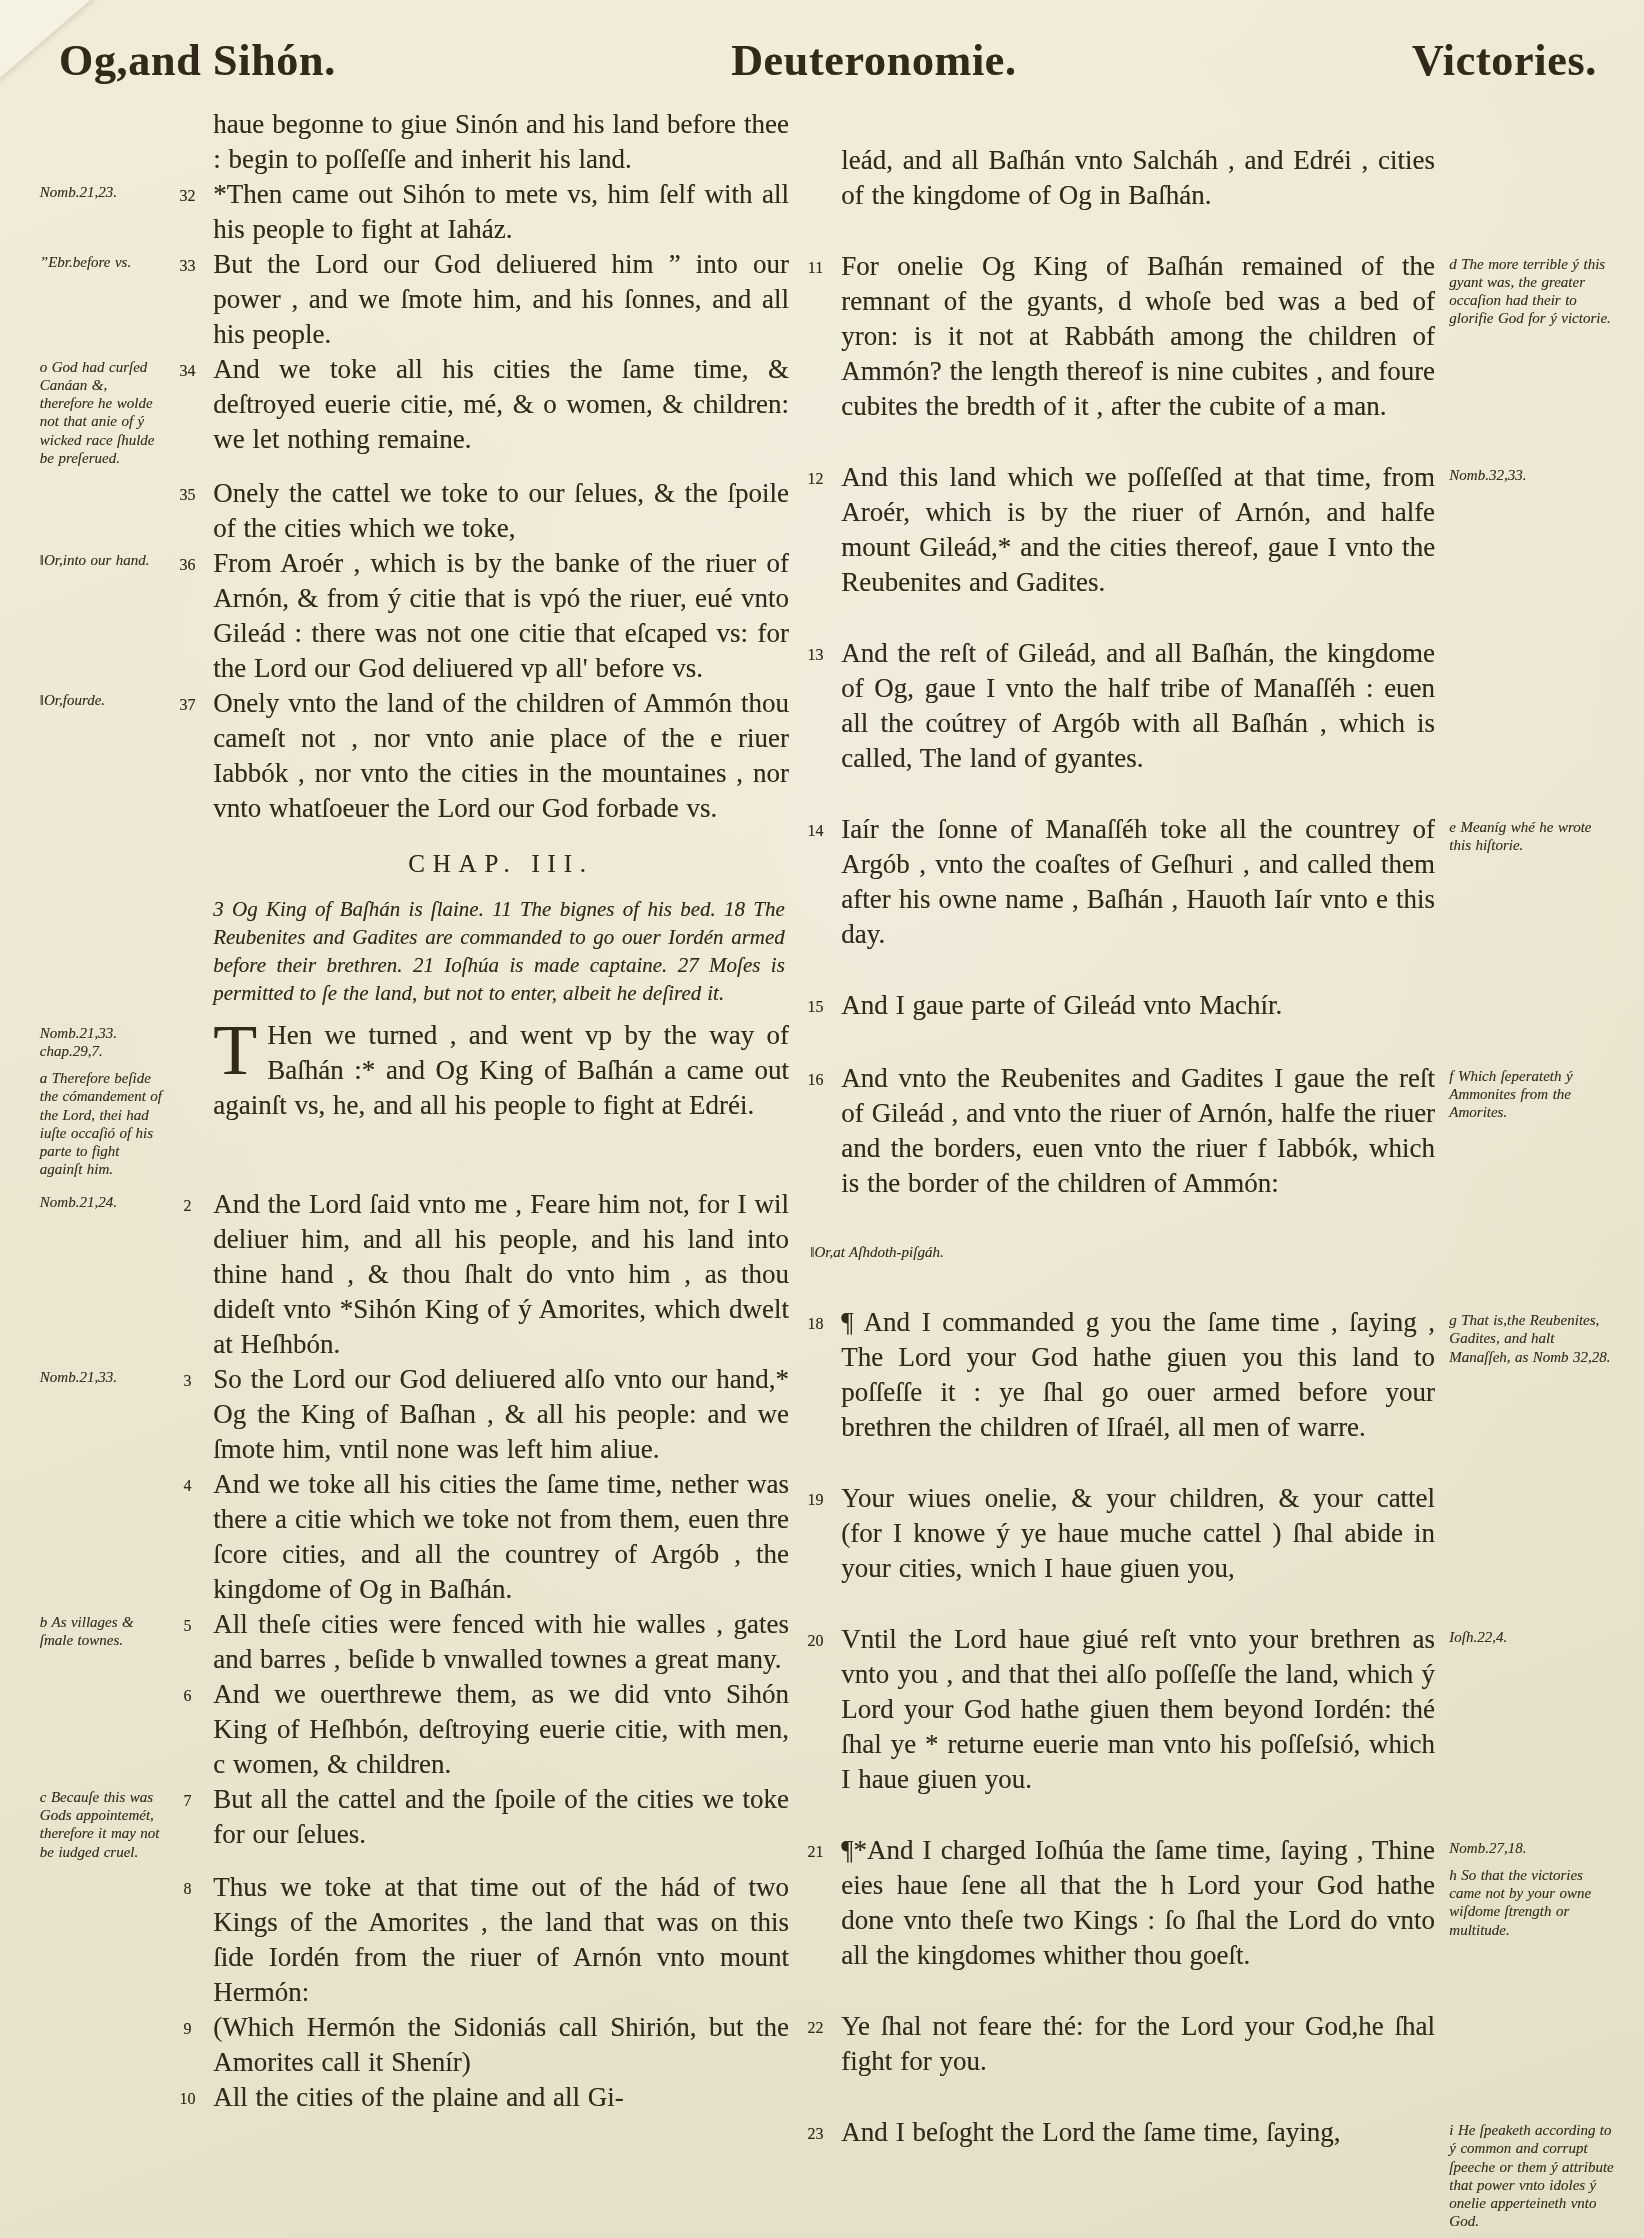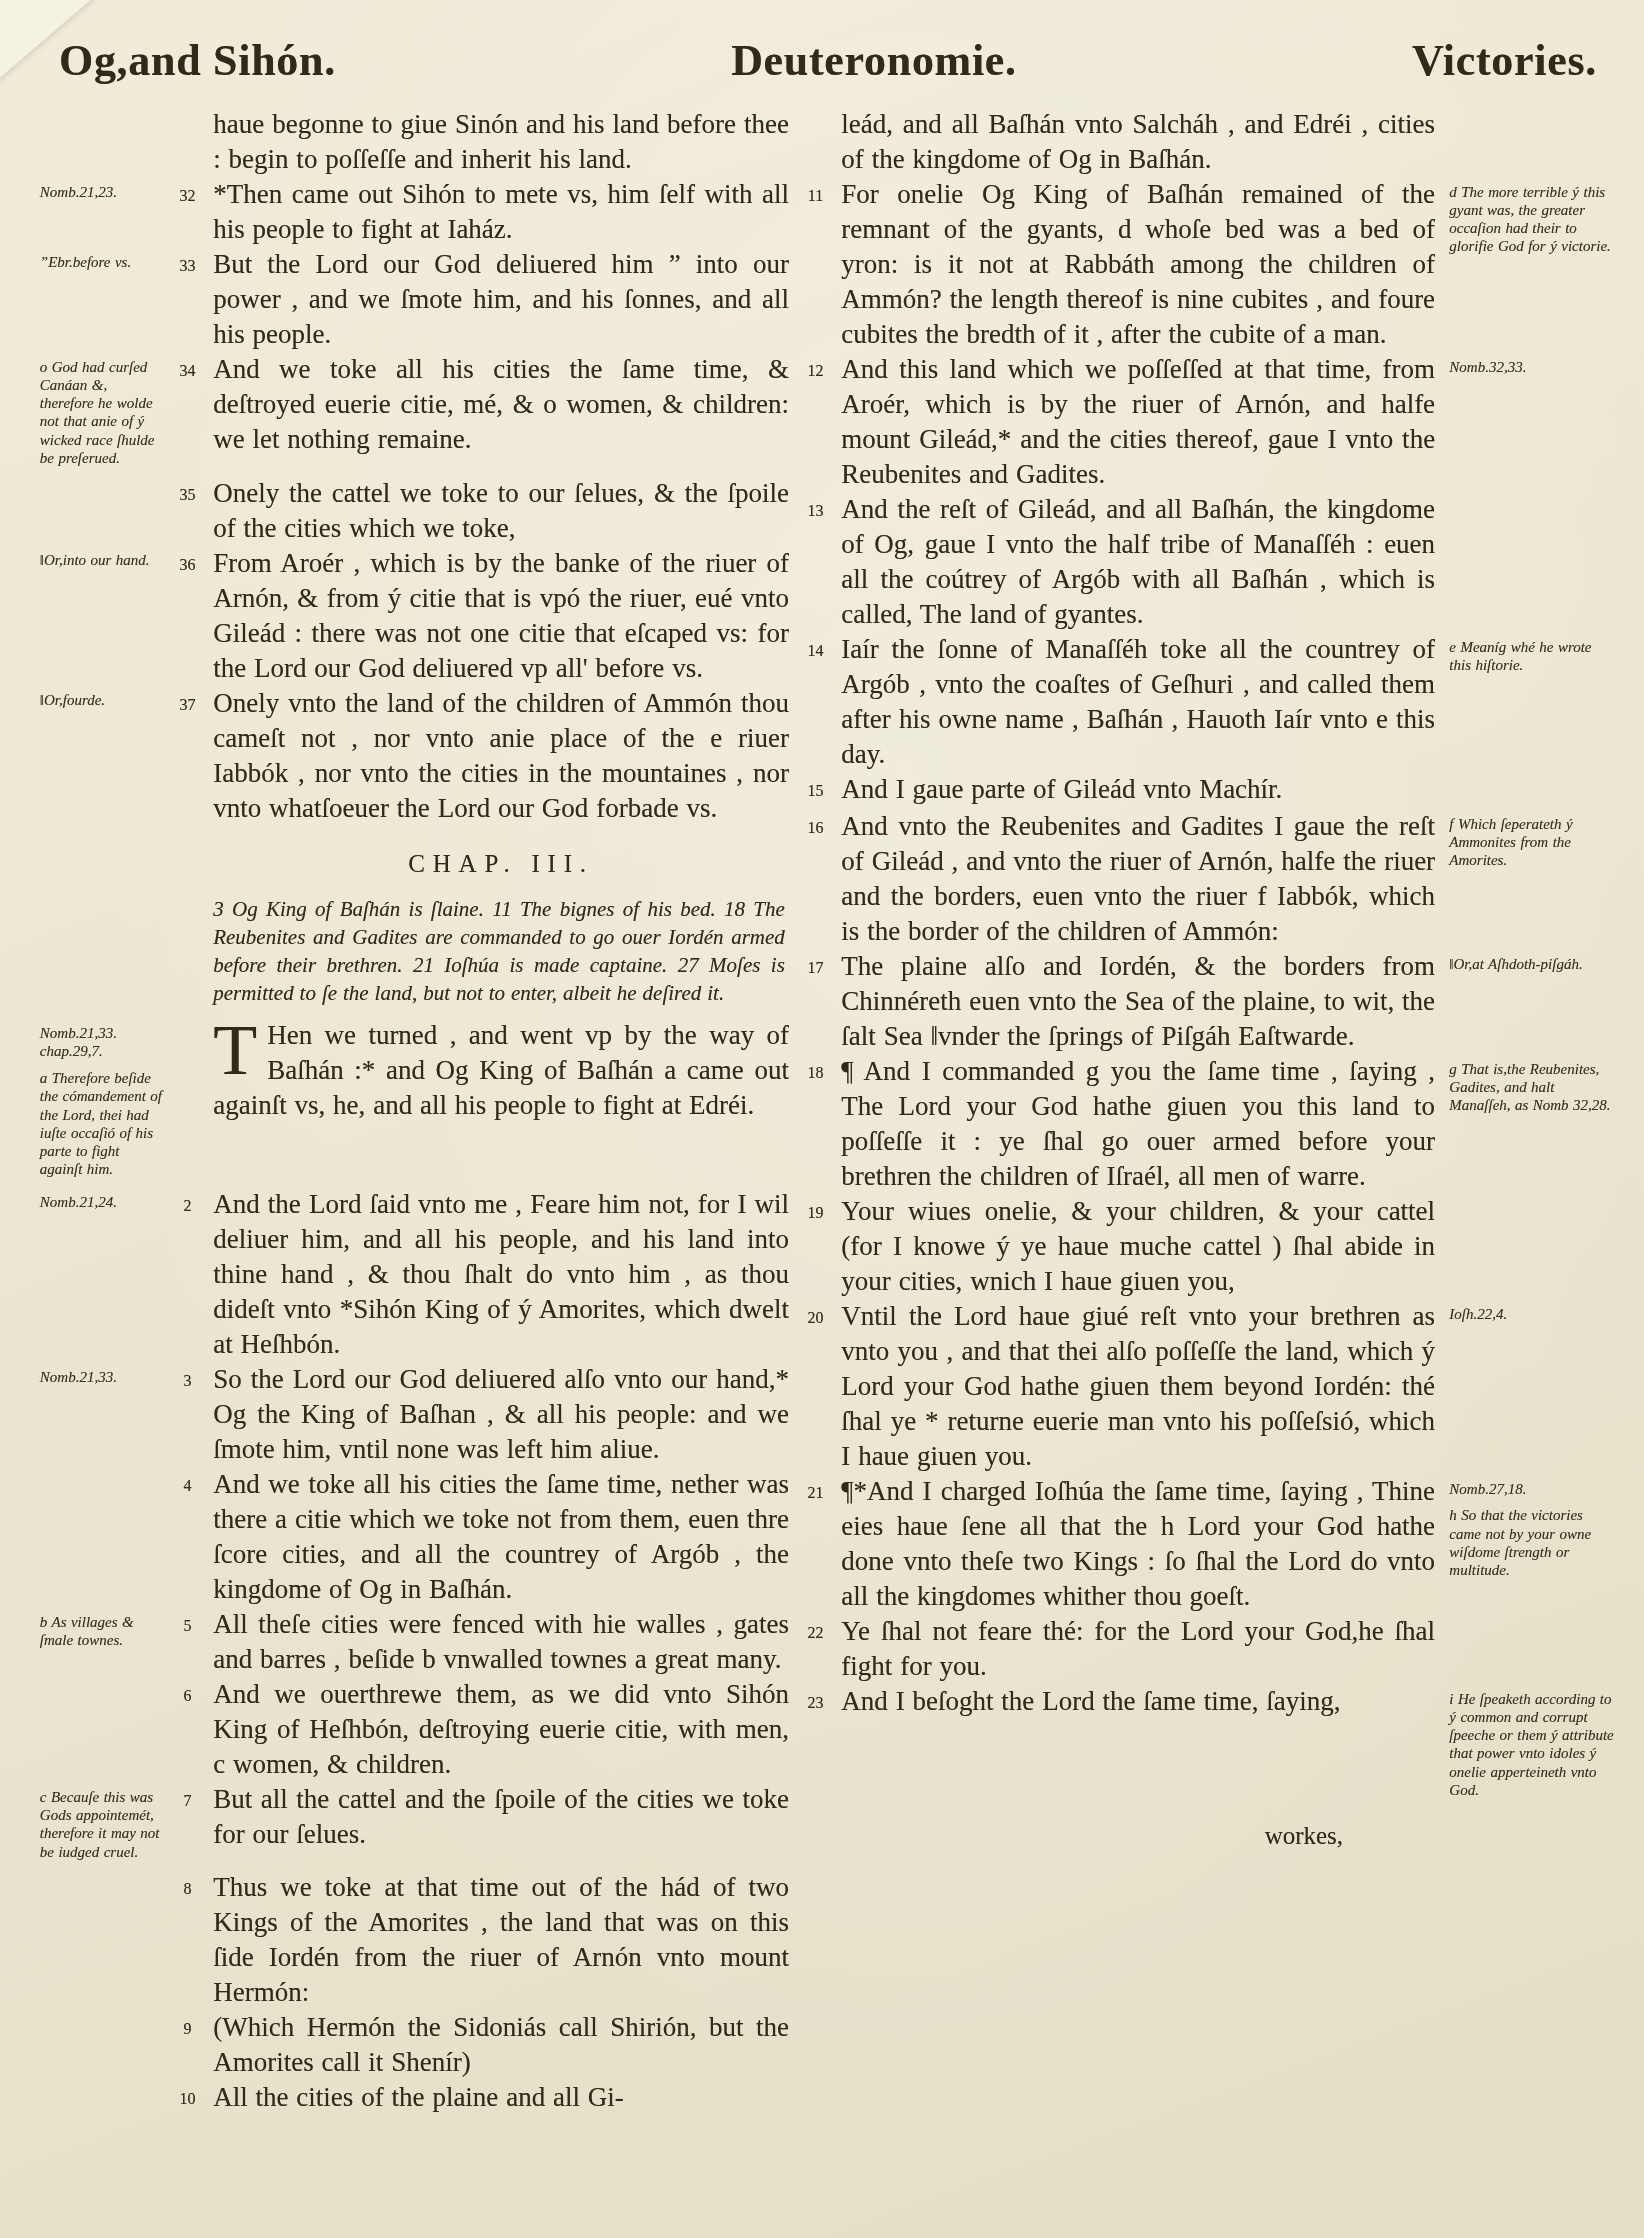--- a/index.html
+++ b/index.html
@@ -38,21 +38,21 @@
   .content {
     position: absolute;
     top: 107px; left: 37px;
     display: flex; gap: 11.3px;
   }
   #col-left  { width: 752px; }
   #col-right { width: 817px; }
 
   .block { display: grid; }
   .block.left  { grid-template-columns: 131px 1fr; column-gap: 4.2px; }
-  .block.right { grid-template-columns: 1fr 178px; column-gap: 4.2px; }
+  .block.right { grid-template-columns: 1fr 178px; column-gap: 4.2px; margin-top: 36px; }
 
   .gutter { position: relative; padding: 5.6px 5.6px 0 2.8px; }
   .block.right .gutter { padding: 5.6px 1.4px 0 10px; }
 
   .note {
     font-size: 15px; line-height: 18.3px;
     font-style: italic;
     margin-bottom: 8.5px;
     color: #3a3021;
     word-spacing: 0.7px;
@@ -369,26 +369,20 @@
             <div class="vline">
               <span class="vnum">16</span>
               <span class="vtext">And vnto the Reubenites and Gadites I gaue the reſt of Gileád , and vnto the riuer of Arnón, halfe the riuer and the borders, euen vnto the riuer f Iabbók, which is the border of the children of Ammón:</span>
             </div>
           </div>
           <div class="gutter">
             <div class="note">f Which ſeperateth ý Ammonites from the Amorites.</div>
           </div>
         </div>
         <div class="block right">
-          <div class="vbody">
-            <div class="vline">
-              <span class="vnum">17</span>
-              <span class="vtext">The plaine alſo and Iordén, &amp; the borders from Chinnéreth euen vnto the Sea of the plaine, to wit, the ſalt Sea ‖vnder the ſprings of Piſgáh Eaſtwarde.</span>
-            </div>
-          </div>
           <div class="gutter">
             <div class="note">‖Or,at Aſhdoth-piſgáh.</div>
           </div>
         </div>
         <div class="block right">
           <div class="vbody">
             <div class="vline">
               <span class="vnum">18</span>
               <span class="vtext">¶ And I commanded g you the ſame time , ſaying , The Lord your God hathe giuen you this land to poſſeſſe it : ye ſhal go ouer armed before your brethren the children of Iſraél, all men of warre.</span>
             </div>

